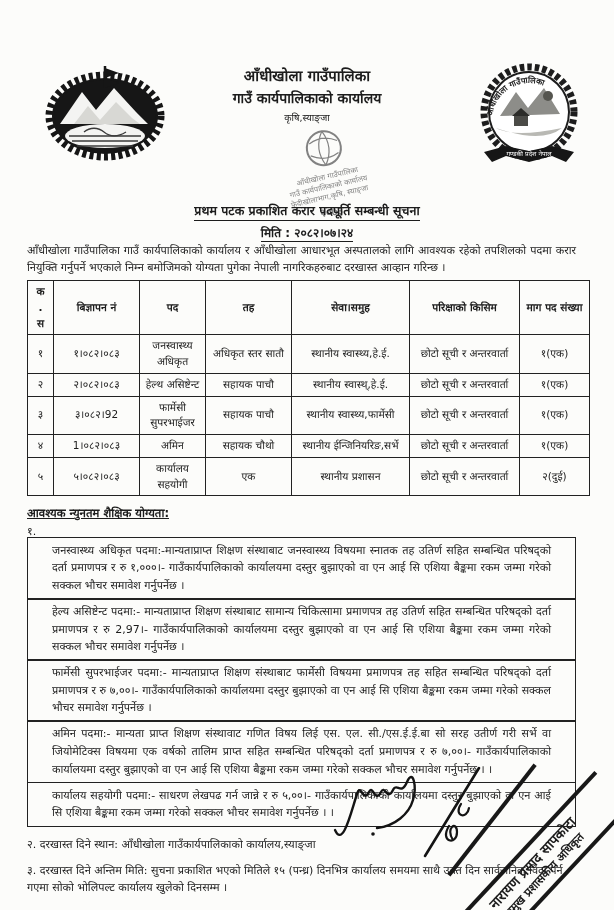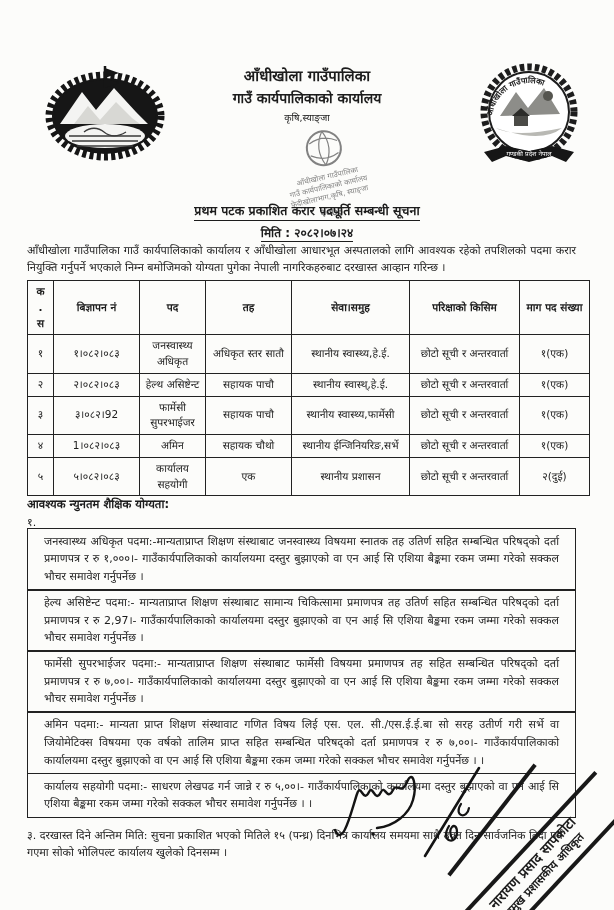--- a/index.html
+++ b/index.html
@@ -23,23 +23,23 @@
   .title-wrap{position:absolute;left:0;right:0;top:200px;text-align:center;}
   .doc-title{display:inline-block;font-size:12.5px;font-weight:bold;border-bottom:1.6px solid #1c1c1c;padding-bottom:1px;}
   .doc-date{display:inline-block;font-size:12px;font-weight:bold;border-bottom:1.6px solid #1c1c1c;margin-top:3px;text-align:center;}
   
   .main{position:absolute;left:27px;right:38px;top:242px;}
   .intro{font-size:11px;line-height:1.55;text-align:justify;}
   table.vacancy{border-collapse:collapse;table-layout:fixed;width:100%;margin-top:4px;}
   table.vacancy th,table.vacancy td{border:1.6px solid #222;font-size:10.5px;line-height:1.5;text-align:center;vertical-align:middle;padding:3px 3px;word-wrap:break-word;}
   table.vacancy th{font-weight:bold;}
   th.sn{white-space:pre-line;line-height:1.25;}
-  .qual-head{font-size:11.5px;font-weight:bold;}
+  .qual-head{font-size:11.5px;font-weight:bold;text-decoration:underline;margin-top:9px;}
   .qual-no{font-size:11px;margin-top:3px;}
-  .qual-box{border:1.6px solid #222;margin-top:-1.6px;padding:4px 16px;font-size:11px;line-height:1.6;text-align:justify;}
+  .qual-box{border:1.6px solid #222;margin-top:-1.6px;padding:4px 24px;font-size:11px;line-height:1.6;text-align:justify;}
   .qual-box:first-of-type{margin-top:2px;}
   .point{font-size:11px;line-height:1.55;margin-top:9px;}
   
   .signature{position:absolute;right:115px;bottom:48px;width:170px;height:110px;}
   .rubber-stamp{position:absolute;right:-34px;bottom:16px;width:215px;transform:rotate(-47deg);transform-origin:center;text-align:center;border-top:4px solid #181818;border-bottom:4px solid #181818;padding:5px 2px 6px;}
   .rubber-stamp .rs-name{font-size:13.5px;font-weight:bold;line-height:1.3;}
   .rubber-stamp .rs-title{font-size:11.5px;font-weight:bold;line-height:1.3;}
   .stamp-slash{position:absolute;right:120px;bottom:20px;width:4px;height:140px;background:#181818;transform:rotate(38deg);}
 </style>
 </head>
@@ -192,20 +192,21 @@
       <div class="qual-box">जनस्वास्थ्य अधिकृत पदमा:-मान्यताप्राप्त शिक्षण संस्थाबाट जनस्वास्थ्य विषयमा स्नातक तह उतिर्ण सहित सम्बन्धित परिषद्को दर्ता प्रमाणपत्र र रु १,०००।- गाउँकार्यपालिकाको कार्यालयमा दस्तुर बुझाएको वा एन आई सि एशिया बैङ्कमा रकम जम्मा गरेको सक्कल भौचर समावेश गर्नुपर्नेछ ।</div>
 
       <div class="qual-box">हेल्य असिष्टेन्ट पदमा:- मान्यताप्राप्त शिक्षण संस्थाबाट सामान्य चिकित्सामा प्रमाणपत्र तह उतिर्ण सहित सम्बन्धित परिषद्को दर्ता प्रमाणपत्र र रु 2,97।- गाउँकार्यपालिकाको कार्यालयमा दस्तुर बुझाएको वा एन आई सि एशिया बैङ्कमा रकम जम्मा गरेको सक्कल भौचर समावेश गर्नुपर्नेछ ।</div>
 
       <div class="qual-box">फार्मेसी सुपरभाईजर पदमा:- मान्यताप्राप्त शिक्षण संस्थाबाट फार्मेसी विषयमा प्रमाणपत्र तह सहित सम्बन्धित परिषद्को दर्ता प्रमाणपत्र र रु ७,००।- गाउँकार्यपालिकाको कार्यालयमा दस्तुर बुझाएको वा एन आई सि एशिया बैङ्कमा रकम जम्मा गरेको सक्कल भौचर समावेश गर्नुपर्नेछ ।</div>
 
       <div class="qual-box">अमिन पदमा:- मान्यता प्राप्त शिक्षण संस्थावाट गणित विषय लिई एस. एल. सी./एस.ई.ई.बा सो सरह उतीर्ण गरी सर्भे वा जियोमेटिक्स विषयमा एक वर्षको तालिम प्राप्त सहित सम्बन्धित परिषद्को दर्ता प्रमाणपत्र र रु ७,००।- गाउँकार्यपालिकाको कार्यालयमा दस्तुर बुझाएको वा एन आई सि एशिया बैङ्कमा रकम जम्मा गरेको सक्कल भौचर समावेश गर्नुपर्नेछ । ।</div>
 
       <div class="qual-box">कार्यालय सहयोगी पदमा:- साधरण लेखपढ गर्न जान्ने र रु ५,००।- गाउँकार्यपालिकाको कार्यालयमा दस्तुर बुझाएको वा एन आई सि एशिया बैङ्कमा रकम जम्मा गरेको सक्कल भौचर समावेश गर्नुपर्नेछ । ।</div>
 
+    <div class="point">२. दरखास्त दिने स्थान: आँधीखोला गाउँकार्यपालिकाको कार्यालय,स्याङ्जा</div>
     <div class="point">३. दरखास्त दिने अन्तिम मिति: सुचना प्रकाशित भएको मितिले १५ (पन्ध्र) दिनभित्र कार्यालय समयमा साथै उक्त दिन सार्वजनिक विदा पर्न गएमा सोको भोलिपल्ट कार्यालय खुलेको दिनसम्म ।</div>
   </div>
 
   <div class="signature">
     <svg width="170" height="110" viewBox="0 0 170 110">
       <path d="M6 78 C 14 96, 22 60, 28 42 C 32 30, 34 52, 40 40 C 44 32, 46 52, 52 40 C 56 32, 58 50, 64 38 C 68 30, 72 44, 78 30 C 84 16, 88 34, 84 48 C 80 62, 66 74, 48 76" fill="none" stroke="#141414" stroke-width="2.4" stroke-linecap="round"></path>
       <circle cx="44" cy="82" r="1.8" fill="#141414"></circle>
       <path d="M96 104 L150 16" fill="none" stroke="#141414" stroke-width="2.6" stroke-linecap="round"></path>
       <path d="M120 74 c -10 16, 8 20, 8 6 c 0 -12, -12 -4, -4 8 M132 52 c -8 12, 6 16, 8 4" fill="none" stroke="#141414" stroke-width="2.2" stroke-linecap="round"></path>
     </svg>

